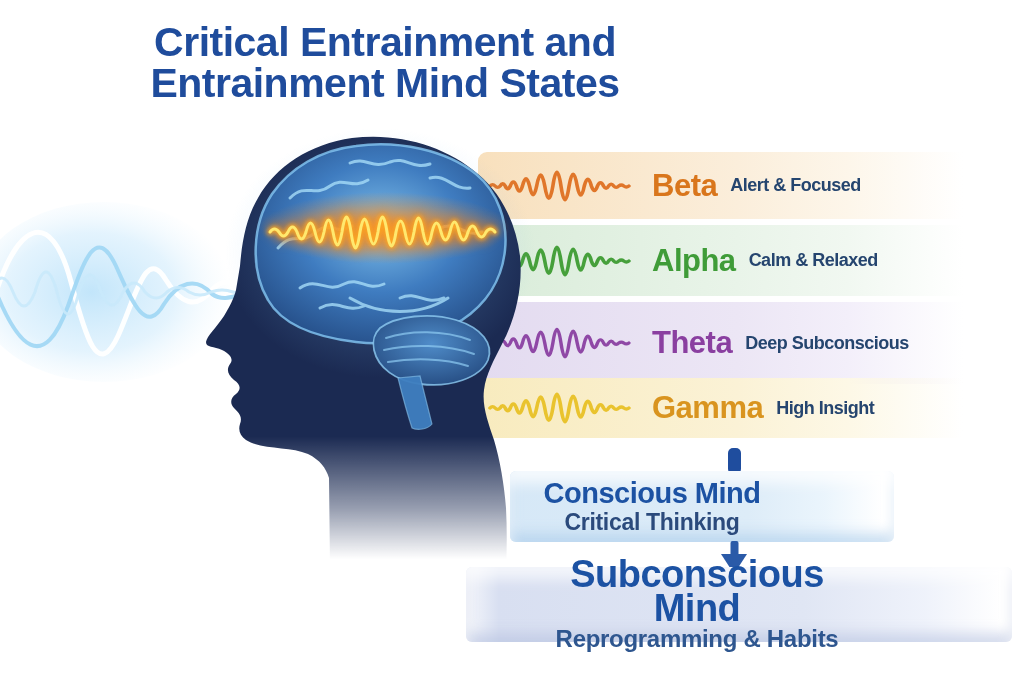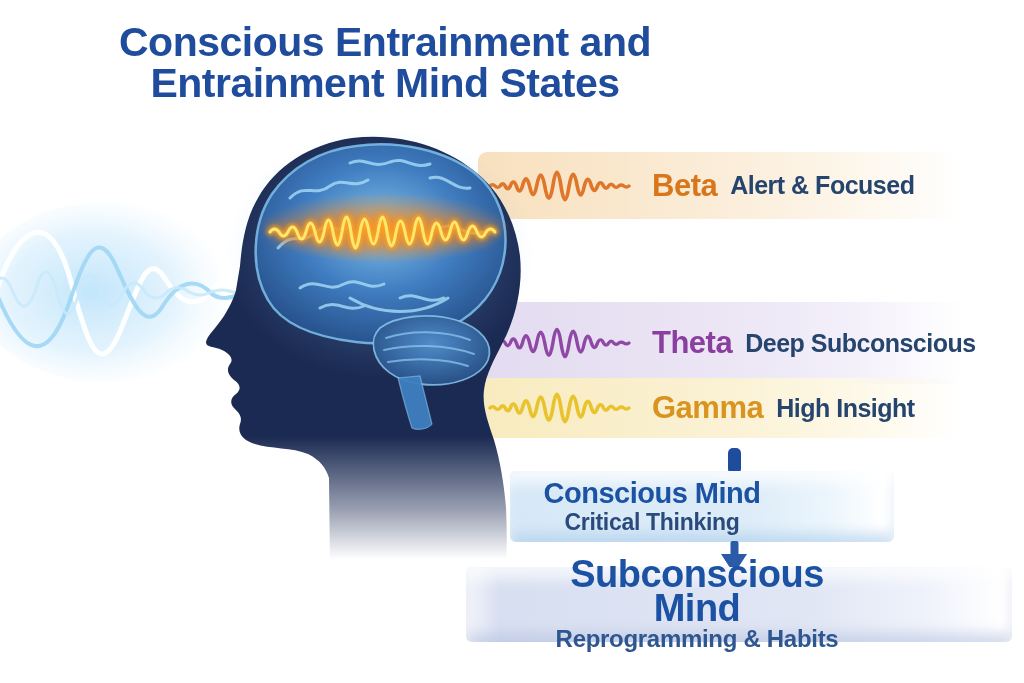--- a/index.html
+++ b/index.html
@@ -20,21 +20,21 @@
   .band{
     position:absolute;left:478px;width:500px;display:flex;align-items:center;
     border-radius:9px;padding-left:10px;box-sizing:border-box;
   }
   .band-beta {top:152px;height:67px;background:linear-gradient(90deg,#f8e0bd 0%,#fbeedb 52%,#fdf6ea 74%,rgba(253,246,234,0) 97%);}
   .band-alpha{top:225px;height:71px;background:linear-gradient(90deg,#d9ecd9 0%,#e9f4e9 52%,#f1f8f1 74%,rgba(241,248,241,0) 97%);}
   .band-theta{top:302px;height:82px;background:linear-gradient(90deg,#e3dbf0 0%,#ece6f5 52%,#f3effa 74%,rgba(243,239,250,0) 97%);}
   .band-gamma{top:378px;height:60px;background:linear-gradient(90deg,#f8ebbe 0%,#fbf2d6 52%,#fdf8e6 74%,rgba(253,248,230,0) 97%);}
   .bwave{width:150px;height:46px;flex:0 0 auto;}
   .bname{font-weight:bold;font-size:31px;margin-left:14px;letter-spacing:-0.5px;}
-  .bdesc{font-weight:bold;font-size:25px;margin-left:13px;color:#25456f;letter-spacing:-0.5px;}
+  .bdesc{font-weight:bold;font-size:18px;margin-left:13px;color:#25456f;letter-spacing:-0.5px;}
   .n-beta {color:#d9761c;}
   .n-alpha{color:#3f9c38;}
   .n-theta{color:#8a3fa0;}
   .n-gamma{color:#d9941f;}
   
   .connector{
     position:absolute;left:728px;top:448px;width:13px;height:26px;border-radius:5px;
     background:#1f4d9e;
   }
   .flowbox{
@@ -82,32 +82,39 @@
     </defs>
     <ellipse cx="108" cy="108" rx="128" ry="90" fill="url(#lwg)"></ellipse>
     <line x1="0" y1="108" x2="252" y2="108" stroke="#6fc0ef" stroke-width="16" opacity="0.5" filter="url(#b6)"></line>
     <line x1="0" y1="108" x2="254" y2="108" stroke="#eaf8ff" stroke-width="5" opacity="0.95" filter="url(#b3)"></line>
     <path d="M-5,125 C20,35 55,22 75,98 C90,155 102,195 122,152 C140,112 150,62 170,96 C185,120 200,126 216,106 C230,90 242,102 258,107" stroke="#ffffff" stroke-width="5" fill="none" opacity="0.95" stroke-linecap="round"></path>
     <path d="M-5,95 C22,168 48,188 72,122 C88,76 100,40 120,82 C136,118 150,152 168,120 C182,98 200,92 216,110 C230,120 244,108 258,108" stroke="#9ed6f4" stroke-width="4" fill="none" opacity="0.9" stroke-linecap="round"></path>
     <path d="M-5,108 q11,-28 22,0 q11,28 22,0 q11,-40 22,0 q11,44 22,0 q11,-34 22,0 q11,26 22,0 q11,-18 22,0 q11,12 22,0 q11,-9 22,0 q11,6 22,0 q11,-4 22,0 q8,3 16,0" stroke="#c9e9fb" stroke-width="3" fill="none" opacity="0.9" stroke-linecap="round"></path>
   </svg>
 
   <div class="title">
-    <div>Conscious Entrainment and</div>
+    <div>Critical Entrainment and</div>
     <div>Entrainment Mind States</div>
   </div>
 
   <div class="band band-beta">
     <svg class="bwave" viewBox="0 0 148 50" preserveAspectRatio="none">
       <path d="M2,25 q2.5,-3 5,0 q2.5,3 5,0 q2.5,-5 5,0 q2.5,6 5,0 q3,-9 6,0 q3,11 6,0 q3.5,-16 7,0 q3.5,19 7,0 q4,-24 8,0 q4,27 8,0 q4,-30 8,0 q4,30 8,0 q4,-26 8,0 q3.5,20 7,0 q3.5,-15 7,0 q3,10 6,0 q3,-7 6,0 q2.5,5 5,0 q2.5,-4 5,0 q2.5,3 5,0 q2.5,-2 5,0 q2.5,2 5,0" fill="none" stroke="#e0762a" stroke-width="3.6" stroke-linecap="round"></path>
     </svg>
     <span class="bname n-beta">Beta</span>
     <span class="bdesc">Alert &amp; Focused</span>
   </div>
 
+  <div class="band band-alpha">
+    <svg class="bwave" viewBox="0 0 148 50" preserveAspectRatio="none">
+      <path d="M2,25 q2.5,-3 5,0 q2.5,3 5,0 q2.5,-5 5,0 q2.5,6 5,0 q3,-9 6,0 q3,11 6,0 q3.5,-16 7,0 q3.5,19 7,0 q4,-24 8,0 q4,27 8,0 q4,-30 8,0 q4,30 8,0 q4,-26 8,0 q3.5,20 7,0 q3.5,-15 7,0 q3,10 6,0 q3,-7 6,0 q2.5,5 5,0 q2.5,-4 5,0 q2.5,3 5,0 q2.5,-2 5,0 q2.5,2 5,0" fill="none" stroke="#46a03b" stroke-width="3.6" stroke-linecap="round"></path>
+    </svg>
+    <span class="bname n-alpha">Alpha</span>
+    <span class="bdesc">Calm &amp; Relaxed</span>
+  </div>
 
   <div class="band band-theta">
     <svg class="bwave" viewBox="0 0 148 50" preserveAspectRatio="none">
       <path d="M2,25 q2.5,-3 5,0 q2.5,3 5,0 q2.5,-5 5,0 q2.5,6 5,0 q3,-9 6,0 q3,11 6,0 q3.5,-16 7,0 q3.5,19 7,0 q4,-24 8,0 q4,27 8,0 q4,-30 8,0 q4,30 8,0 q4,-26 8,0 q3.5,20 7,0 q3.5,-15 7,0 q3,10 6,0 q3,-7 6,0 q2.5,5 5,0 q2.5,-4 5,0 q2.5,3 5,0 q2.5,-2 5,0 q2.5,2 5,0" fill="none" stroke="#8f48a6" stroke-width="3.4" stroke-linecap="round"></path>
     </svg>
     <span class="bname n-theta">Theta</span>
     <span class="bdesc">Deep Subconscious</span>
   </div>
 
   <div class="band band-gamma">

